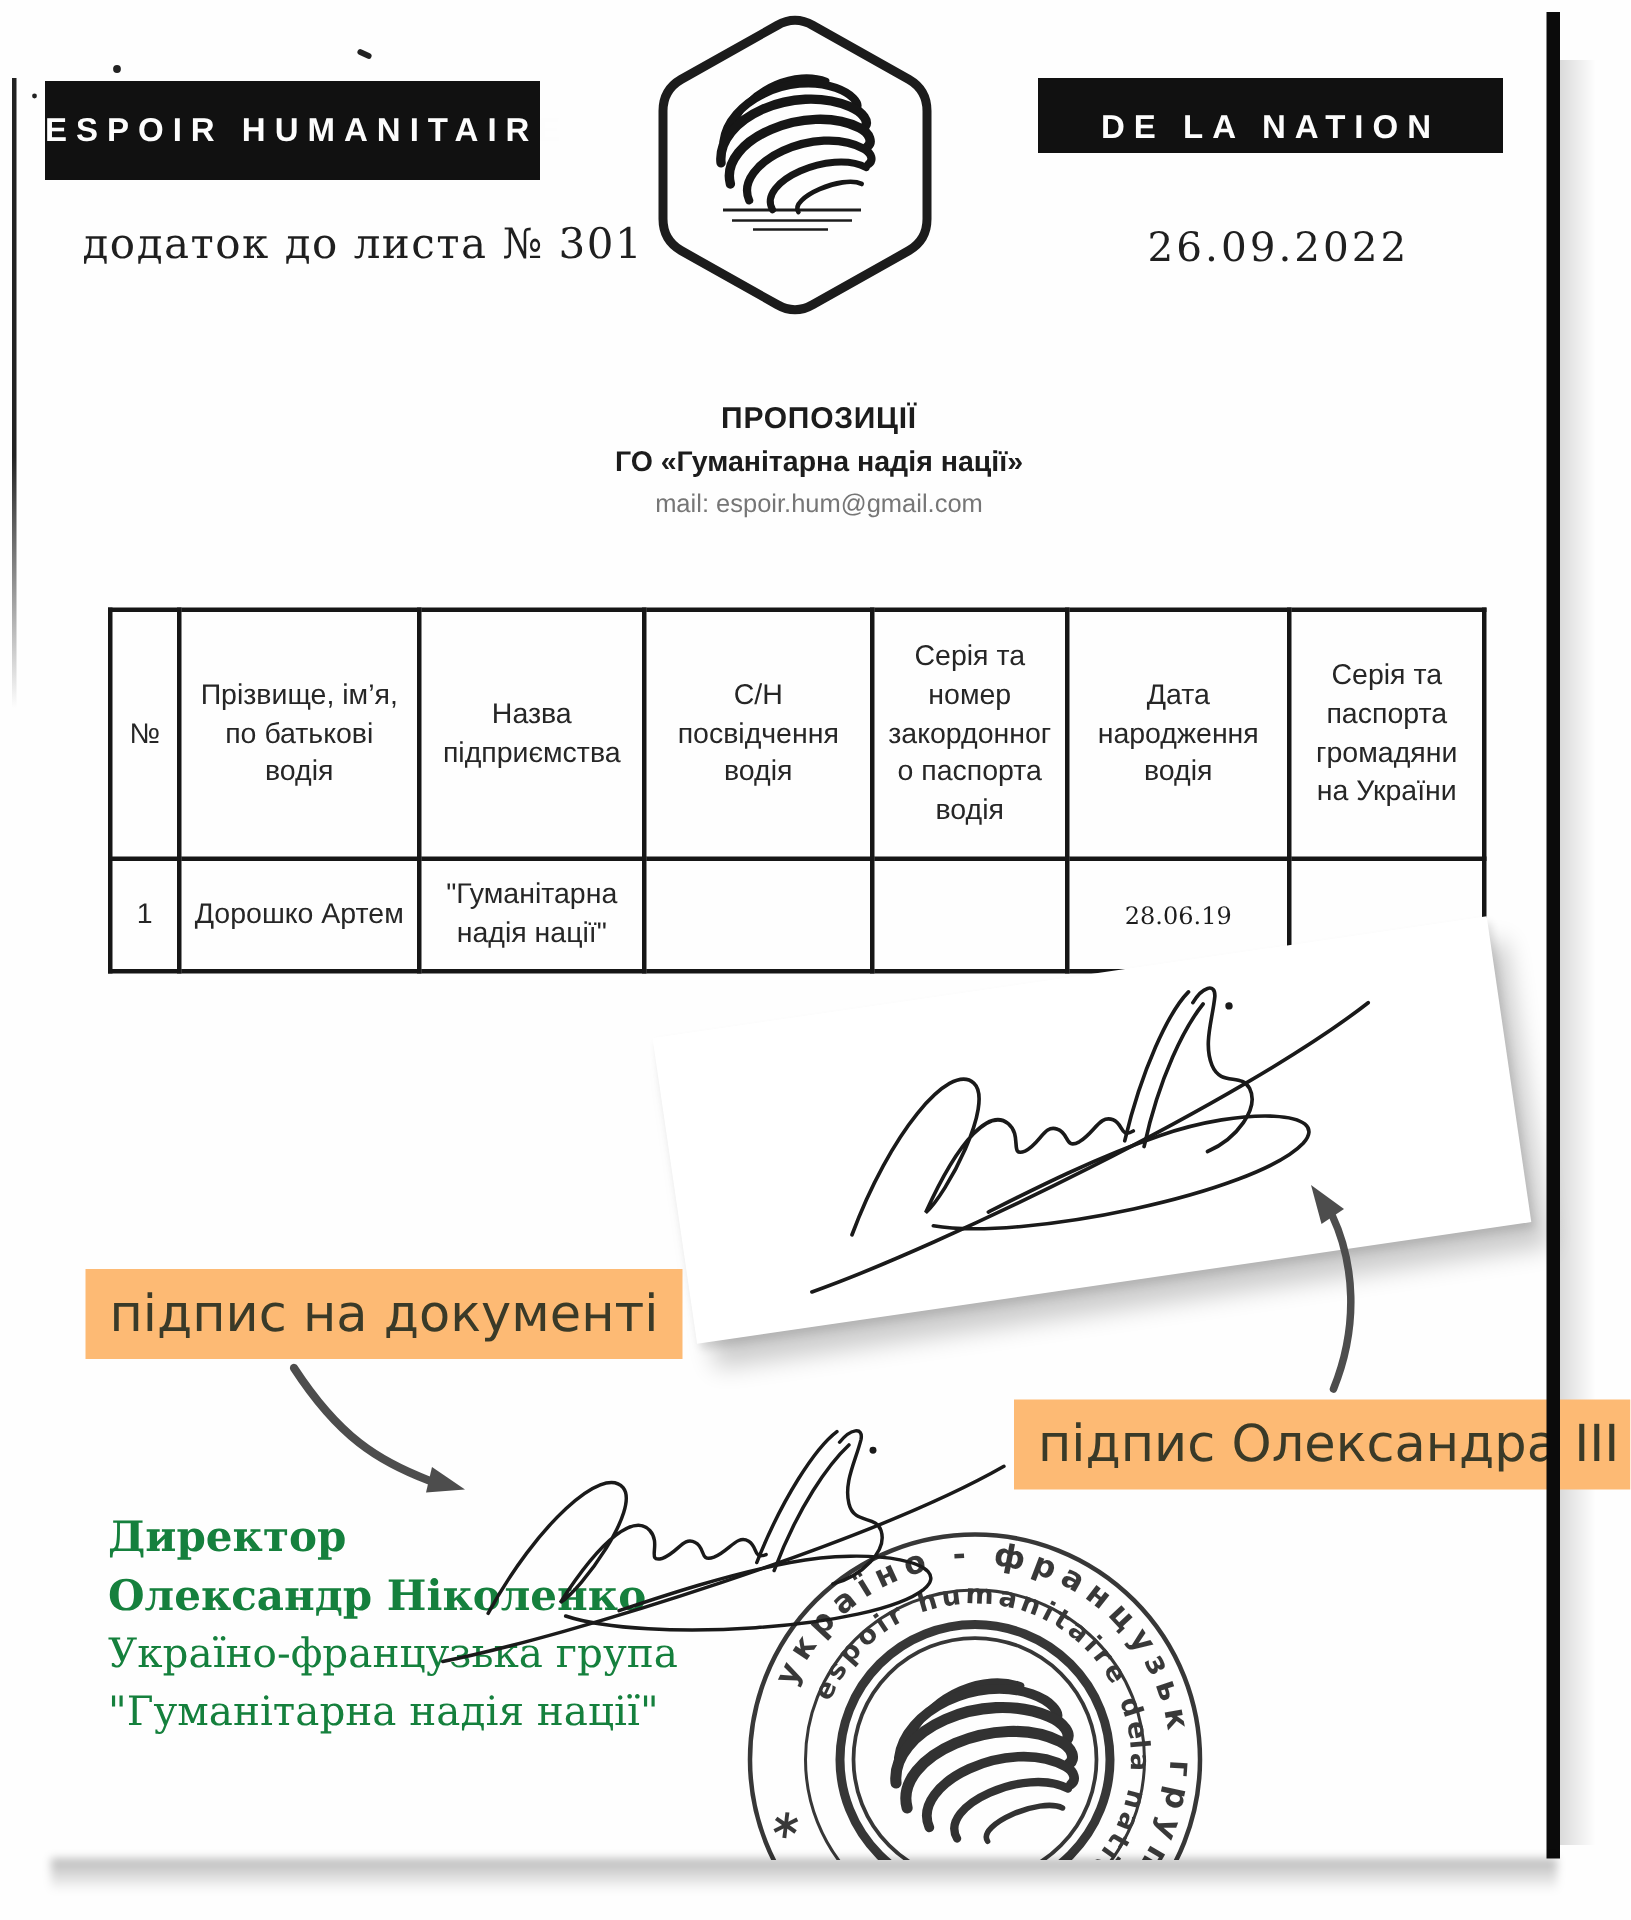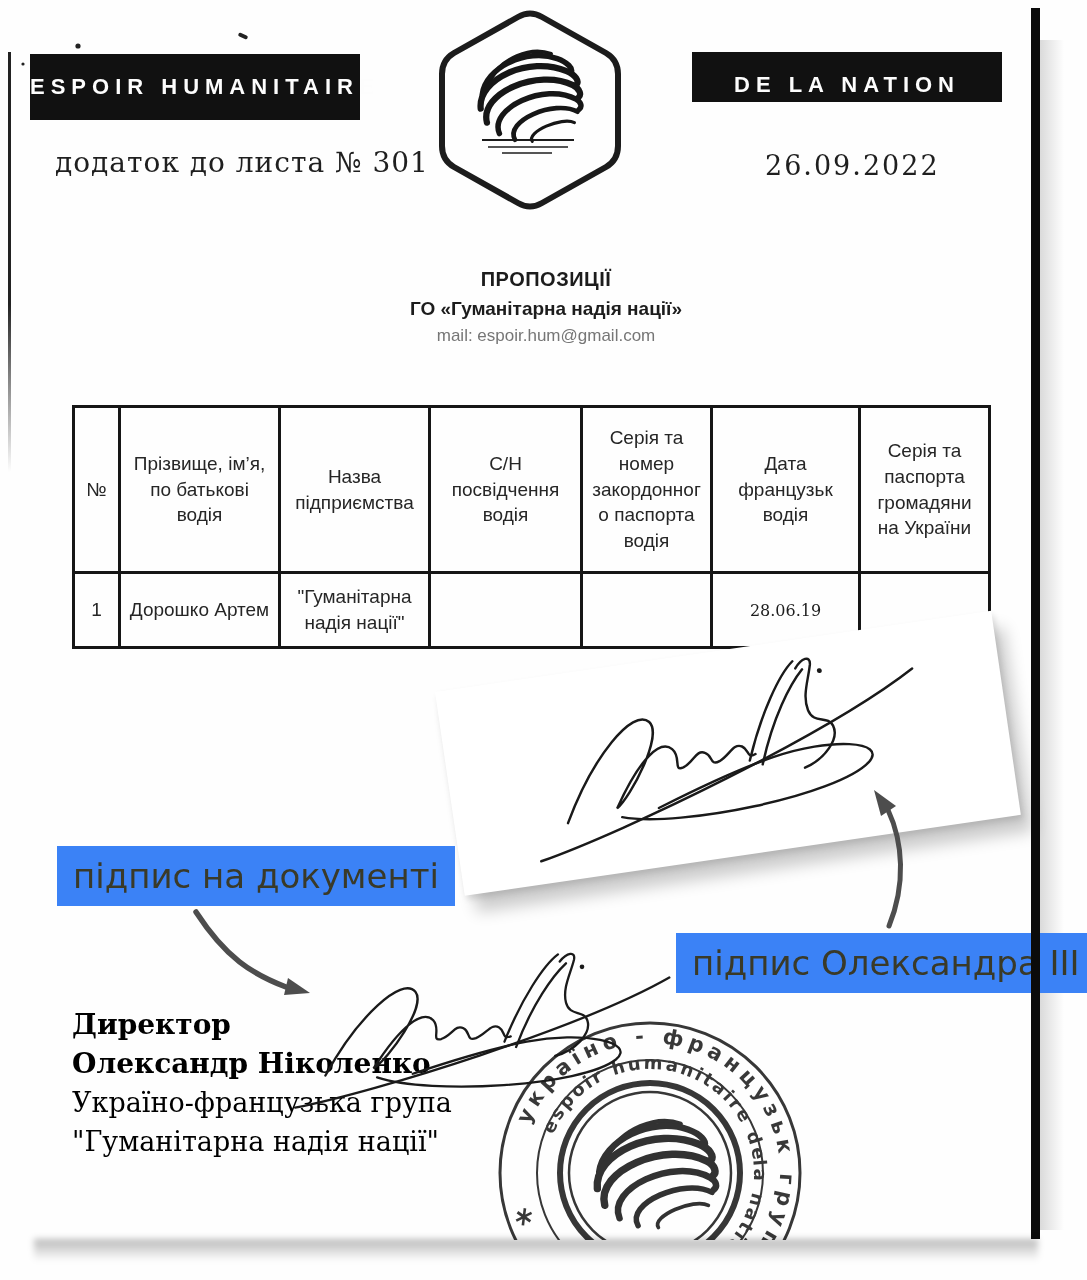--- a/index.html
+++ b/index.html
@@ -44,27 +44,27 @@
   tr.row{height:75px;}
   .w0{width:46px}.w1{width:160px}.w2{width:150px}.w3{width:152px}.w4{width:130px}.w5{width:148px}.w6{width:130px}
   td.cell-date{vertical-align:top;padding-top:26px;font-family:"DejaVu Serif",serif;font-size:16px;color:#1d1d1d;}
 
   
   #overlay-paper{left:435px;top:692px;width:562px;height:206px;background:#fff;
       transform:rotate(-8.3deg);transform-origin:0 0;
       box-shadow:10px 18px 16px rgba(0,0,0,.20), 2px 4px 6px rgba(0,0,0,.12);z-index:5;}
 
   
-  .hl{background:#3b82f6;color:#3a3a28;font-family:"DejaVu Sans",sans-serif;font-size:34px;
+  .hl{background:#fdba74;color:#3a3a28;font-family:"DejaVu Sans",sans-serif;font-size:34px;
       line-height:60px;height:60px;padding:0 16px;white-space:nowrap;z-index:7;}
   #label-doc-sig{left:57px;top:846px;}
   #label-person-sig{left:676px;top:933px;}
 
   
-  #signatory{left:72px;top:1005px;font-family:"DejaVu Serif",serif;color:#000000;z-index:3;line-height:39px;}
+  #signatory{left:72px;top:1005px;font-family:"DejaVu Serif",serif;color:#15803d;z-index:3;line-height:39px;}
   #signatory .b{font-weight:bold;font-size:28px;}
   #signatory .r{font-size:27px;}
 
   #doc-signature{left:288px;top:938px;z-index:4;}
   #stamp-wrap{left:489px;top:1012px;width:322px;height:228px;overflow:hidden;z-index:2;}
   #arrow-layer{left:0;top:0;width:1087px;height:1280px;pointer-events:none;z-index:6;}
 </style>
 </head>
 <body>
 
@@ -136,21 +136,21 @@
           <col class="w5">
           <col class="w6">
       </colgroup>
       <tbody>
           <tr class="hdr">
         <th>№</th>
         <th>Прізвище, ім’я, по батькові водія</th>
         <th>Назва підприємства</th>
         <th>С/Н посвідчення водія</th>
         <th>Серія та номер закордонного паспорта водія</th>
-        <th>Дата французьк водія</th>
+        <th>Дата народження водія</th>
         <th>Серія та паспорта громадяни на України</th>
       </tr>
       <tr class="row">
         <td>1</td>
         <td>Дорошко Артем</td>
         <td>"Гуманітарна надія нації"</td>
         <td></td>
         <td></td>
         <td class="cell-date">28.06.19</td>
         <td></td>

